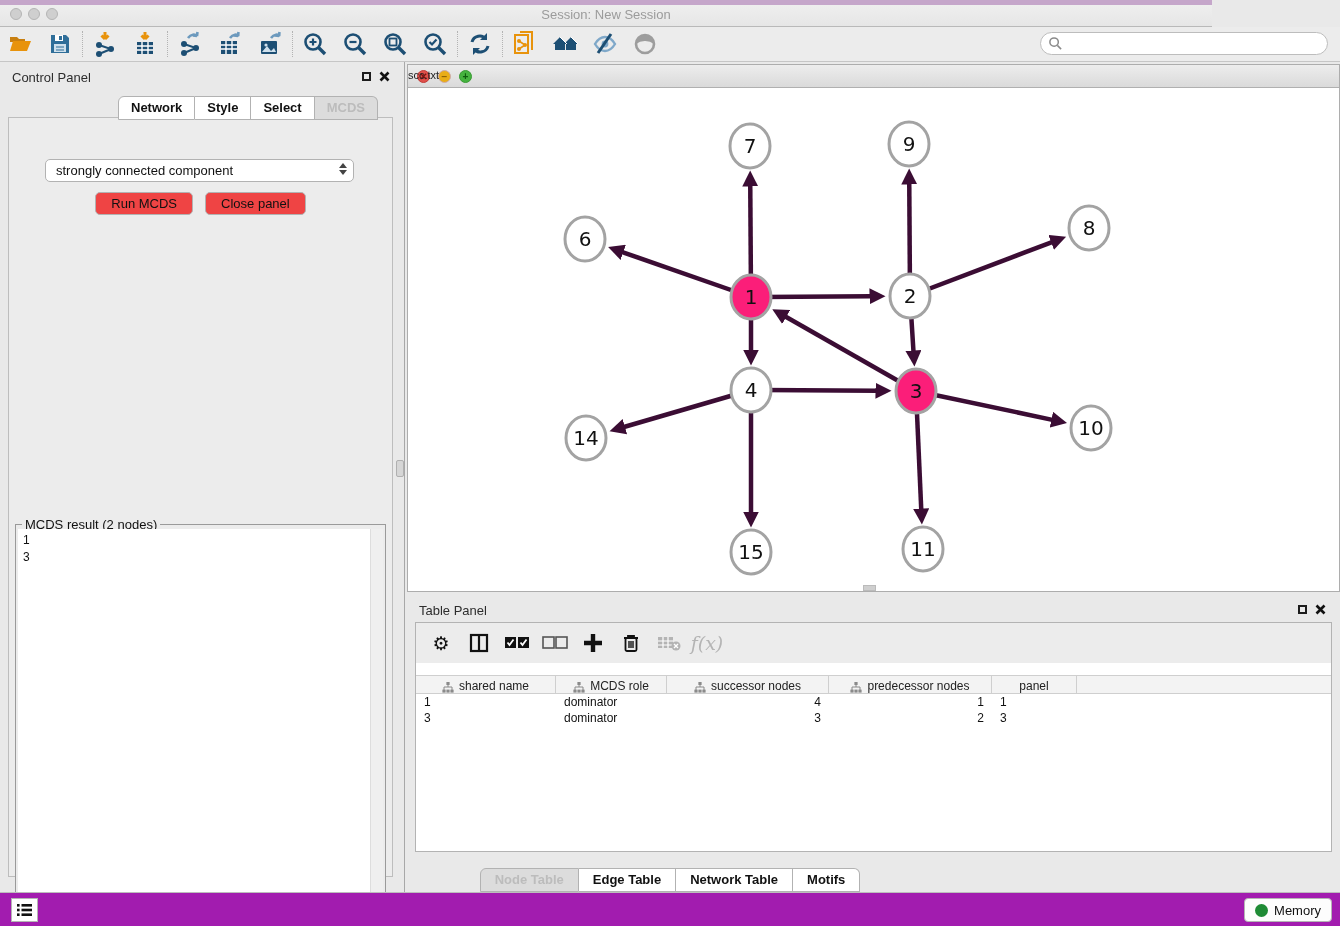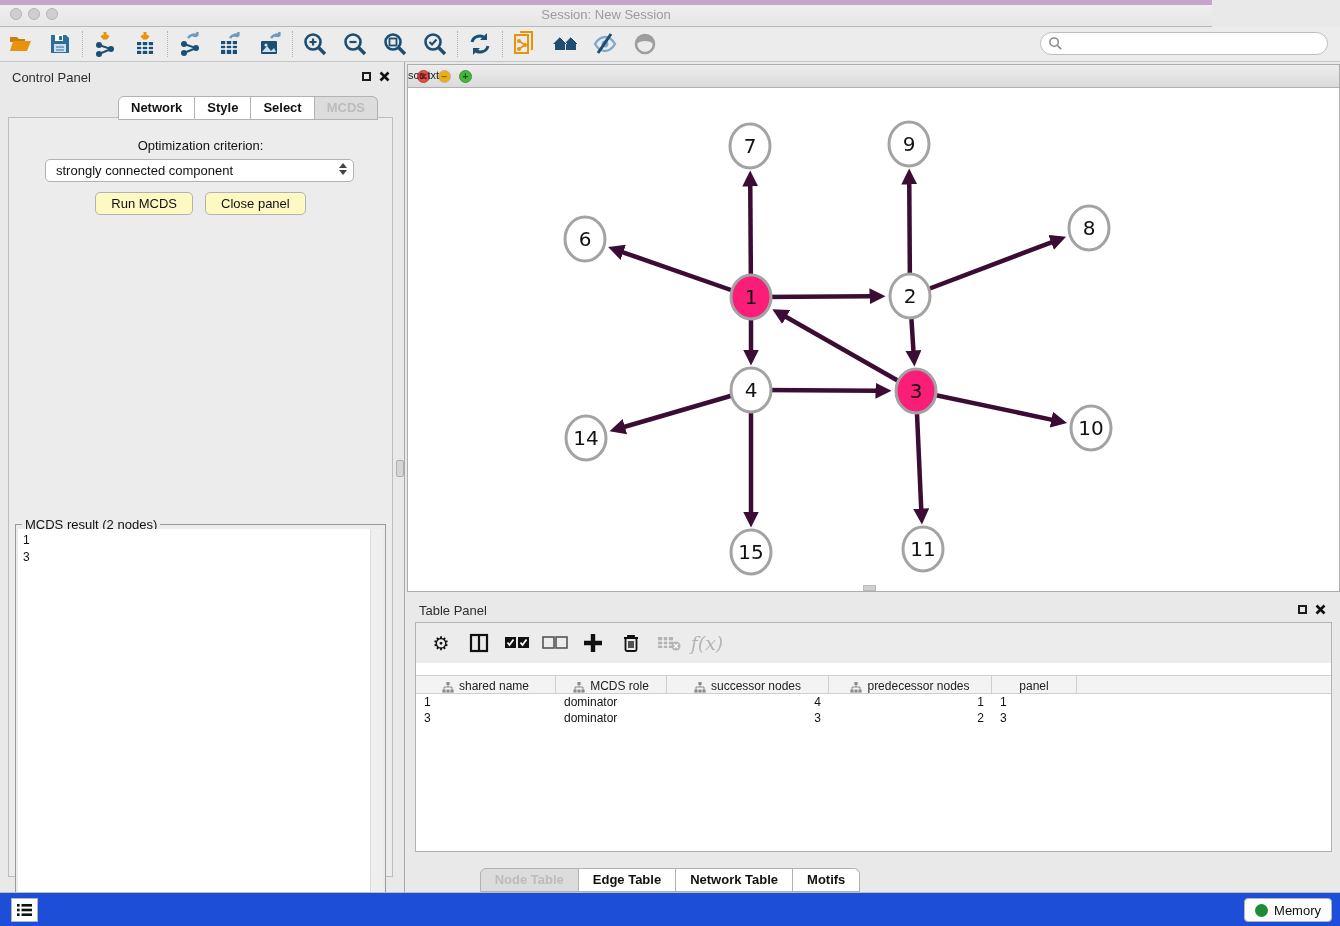--- a/index.html
+++ b/index.html
@@ -38,21 +38,21 @@
   .cp-body { position:absolute; left:8px; top:117px; width:385px; height:760px;
     background:#ececec; border:1px solid #bdbdbd; }
   .opt-label { position:absolute; left:0; top:20px; width:100%; text-align:center; font-size:13px; color:#111; }
   .combo { position:absolute; left:36px; top:41px; width:309px; height:23px; background:#fff;
     border:1px solid #b2b2b2; border-radius:5px; font-size:13px; color:#111;
     display:flex; align-items:center; padding-left:10px; cursor:pointer; }
   .combo .spin { position:absolute; right:6px; top:3px; display:flex; flex-direction:column; gap:2px; }
   .spin .up { width:0; height:0; border-left:4px solid transparent; border-right:4px solid transparent; border-bottom:5px solid #444; }
   .spin .dn { width:0; height:0; border-left:4px solid transparent; border-right:4px solid transparent; border-top:5px solid #444; }
   .cp-buttons { position:absolute; left:0; top:74px; width:100%; display:flex; justify-content:center; gap:12px; }
-  .btn { background:#fef9c3; border:1px solid #b2b2b2; border-radius:5px; font-size:13px; color:#111;
+  .btn { background:#ef4444; border:1px solid #b2b2b2; border-radius:5px; font-size:13px; color:#111;
     padding:3px 15px; cursor:pointer; font-family:"Liberation Sans",sans-serif; }
 
   .result-box { position:absolute; left:6px; top:376px; width:371px; height:378px;
     border:1px solid #9a9a9a; background:#ececec;margin-top:30px; }
   .result-legend { position:absolute; left:6px; top:-8px; background:#ececec; padding:0 3px; font-size:13px; color:#111; }
   .result-inner { position:absolute; left:2px; top:4px; right:15px; bottom:2px; background:#fff;
     font-size:12px; color:#111; padding:3px 5px; line-height:17px; white-space:pre-line; }
   .result-scroll { position:absolute; right:2px; top:4px; width:13px; bottom:2px; background:#efefef; border-left:1px solid #ddd; }
 
   .v-divider { position:absolute; left:404px; top:62px; width:1px; height:830px; background:#a8a8a8; }
@@ -89,21 +89,21 @@
   .tr { display:flex; height:16px; }
   .td { font-size:12px; color:#111; padding:1px 8px 0; overflow:hidden; white-space:nowrap; }
 
   .tp-tabs { position:absolute; left:0; top:868px; width:100%; display:flex; justify-content:center; z-index:2; }
   .tp-tabs .tab { font-weight:bold; padding:3px 14px 4px; }
   .tp-tabs .tab.sel-gray { border-radius:6px 0 0 0; }
   .tp-tabs .tab:last-child { border-radius:0 6px 0 0; }
 
   
   .statusbar { position:absolute; left:0; top:892px; width:1340px; height:34px;
-    background:#1d4ed8; border-top:1px solid #bdbdbd; }
+    background:#a21caf; border-top:1px solid #bdbdbd; }
   .list-btn { position:absolute; left:11px; top:5px; width:27px; height:24px; background:#fff;
     border:1px solid #b5b5b5; display:flex; align-items:center; justify-content:center; cursor:pointer; }
   .memory-btn { position:absolute; right:8px; top:5px; height:24px; background:#fdfdfd;
     border:1px solid #b5b5b5; border-radius:4px; display:flex; align-items:center; gap:6px;
     padding:0 10px; font-size:13px; color:#111; cursor:pointer; }
   .memory-dot { width:13px; height:13px; border-radius:50%; background:#1f8b35; }
 
   svg.icon { display:block; }
 </style>
 </head>
@@ -265,21 +265,20 @@
 </div>
 
 <div class="cp-tabs">
   <div class="tab">Network</div>
   <div class="tab">Style</div>
   <div class="tab">Select</div>
   <div class="tab sel-gray">MCDS</div>
 </div>
 
 <div class="cp-body">
-  <div class="opt-label">Optimization criterion:</div>
   <div class="combo">
     <span>strongly connected component</span>
     <span class="spin">
         <span class="up"></span>
         <span class="dn"></span>
       </span>
   </div>
   <div class="cp-buttons">
     <button class="btn">Run MCDS</button>
     <button class="btn">Close panel</button>

